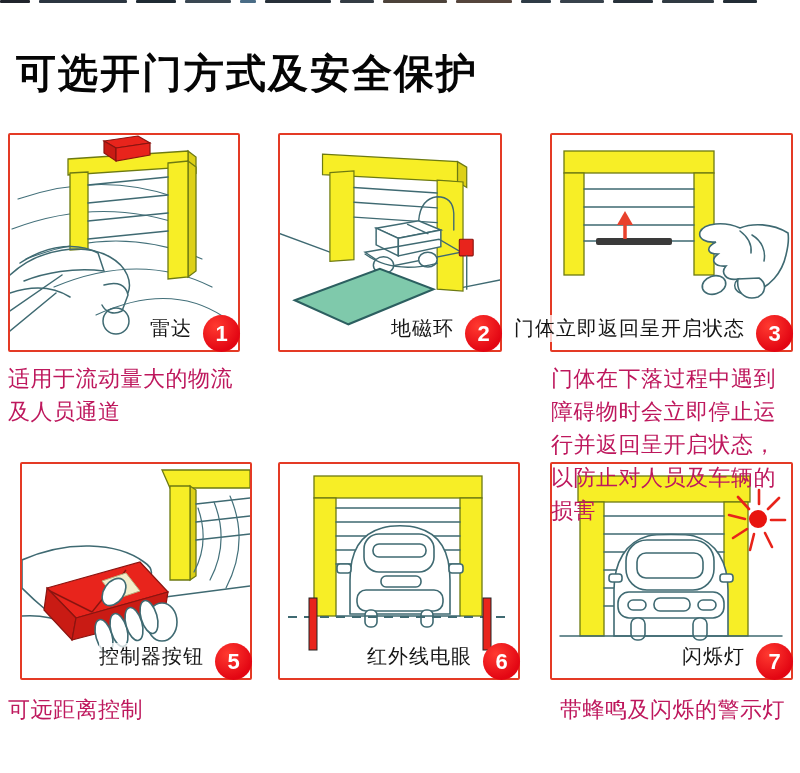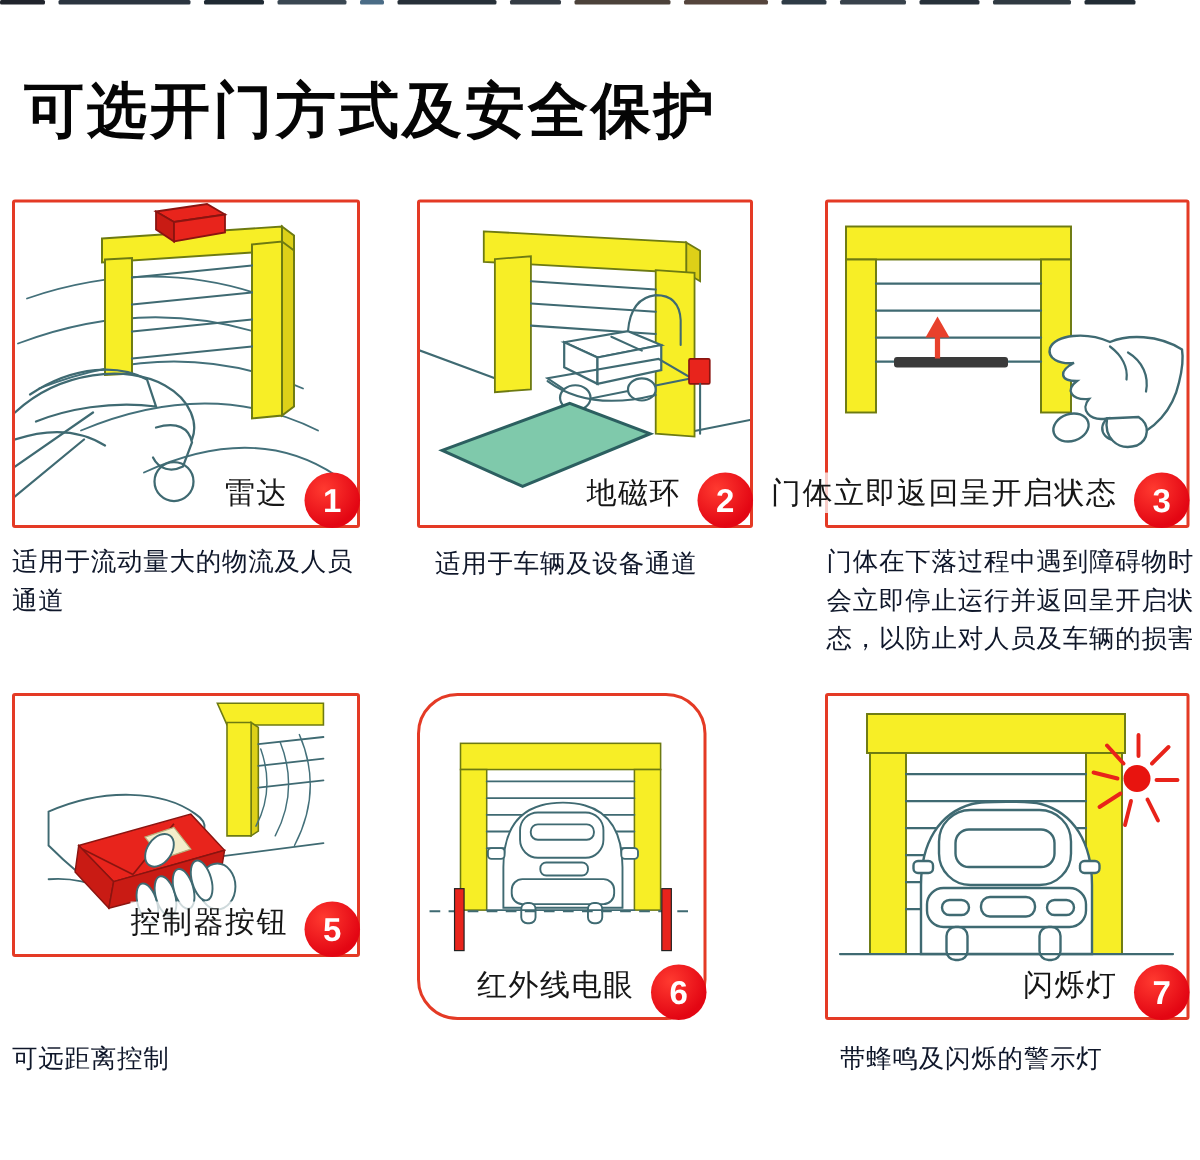--- a/index.html
+++ b/index.html
@@ -16,37 +16,37 @@
     letter-spacing:2px;white-space:nowrap;margin-left:12px;
   }
 
   .panel{
     position:absolute;background:#fff;border:2px solid #e43a25;border-radius:2px;
     box-sizing:border-box;
   }
   .p1{left:8px;  top:133px;width:232px;height:219px;}
   .p2{left:278px;top:133px;width:224px;height:219px;}
   .p3{left:550px;top:133px;width:243px;height:219px;}
-  .p4{left:8px;  top:462px;width:232px;height:176px;}
-  .p5{left:278px;top:462px;width:193px;height:218px;border-radius:27px;}
+  .p4{left:20px;  top:462px;width:232px;height:218px;}
+  .p5{left:278px;top:462px;width:242px;height:218px;}
   .p6{left:550px;top:462px;width:243px;height:218px;text-align:right;}
 
   .panel svg{position:absolute;left:0;top:0;width:100%;height:100%;}
 
   .panel-label{
     position:absolute;right:46px;bottom:8px;font-size:20px;color:#161616;
     white-space:nowrap;letter-spacing:1px;background:rgba(255,255,255,.75);
   }
   .badge{
     position:absolute;right:-2px;bottom:-2px;width:37px;height:37px;border-radius:50%;
     background:radial-gradient(circle at 35% 30%, #ff3a30, #e30613 70%);
     color:#fff;font-size:22px;font-weight:bold;display:flex;align-items:center;justify-content:center;
   }
   .caption{
-    position:absolute;font-size:17px;color:#0f172a;line-height:1.5;letter-spacing:.5px;
+    position:absolute;font-size:22px;color:#be185d;line-height:1.5;letter-spacing:.5px;
   }
   .c1{left:8px;  top:362px;width:236px;}
   .c2{left:290px;top:363px;width:236px;}
   .c3{left:551px;top:362px;width:245px;}
   .c4{left:8px;  top:693px;width:236px;}
   .c5{left:285px;top:691px;width:234px;}
   .c6{left:560px;top:693px;width:236px;}
 
   
   .ln{fill:none;stroke:#3f6a72;stroke-width:1.5;stroke-linecap:round;}
@@ -282,18 +282,17 @@
         <line x1="216" y1="45" x2="227" y2="34"></line>
         <line x1="219" y1="56" x2="233" y2="56"></line>
       </g>
       <circle cx="206" cy="55" r="9" fill="#e8140f"></circle>
     </svg>
     <span class="panel-label">闪烁灯</span>
     <span class="badge">7</span>
   </div>
 
   <div class="caption c1">适用于流动量大的物流及人员通道</div>
-  <div class="caption c2">适用于车辆及设备通道</div>
   <div class="caption c3">门体在下落过程中遇到障碍物时会立即停止运行并返回呈开启状态，以防止对人员及车辆的损害</div>
   <div class="caption c4">可远距离控制</div>
   <div class="caption c6">带蜂鸣及闪烁的警示灯</div>
 
 </div>
 
 </body></html>

